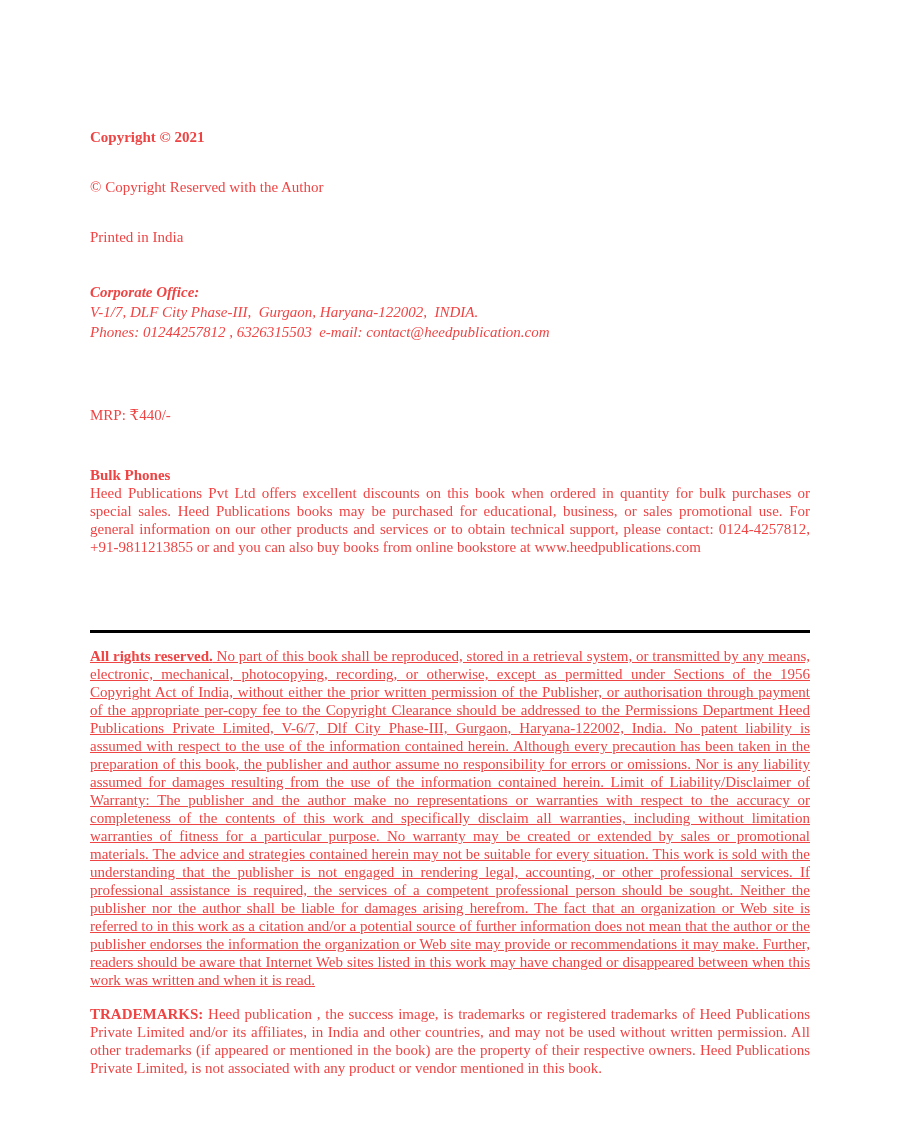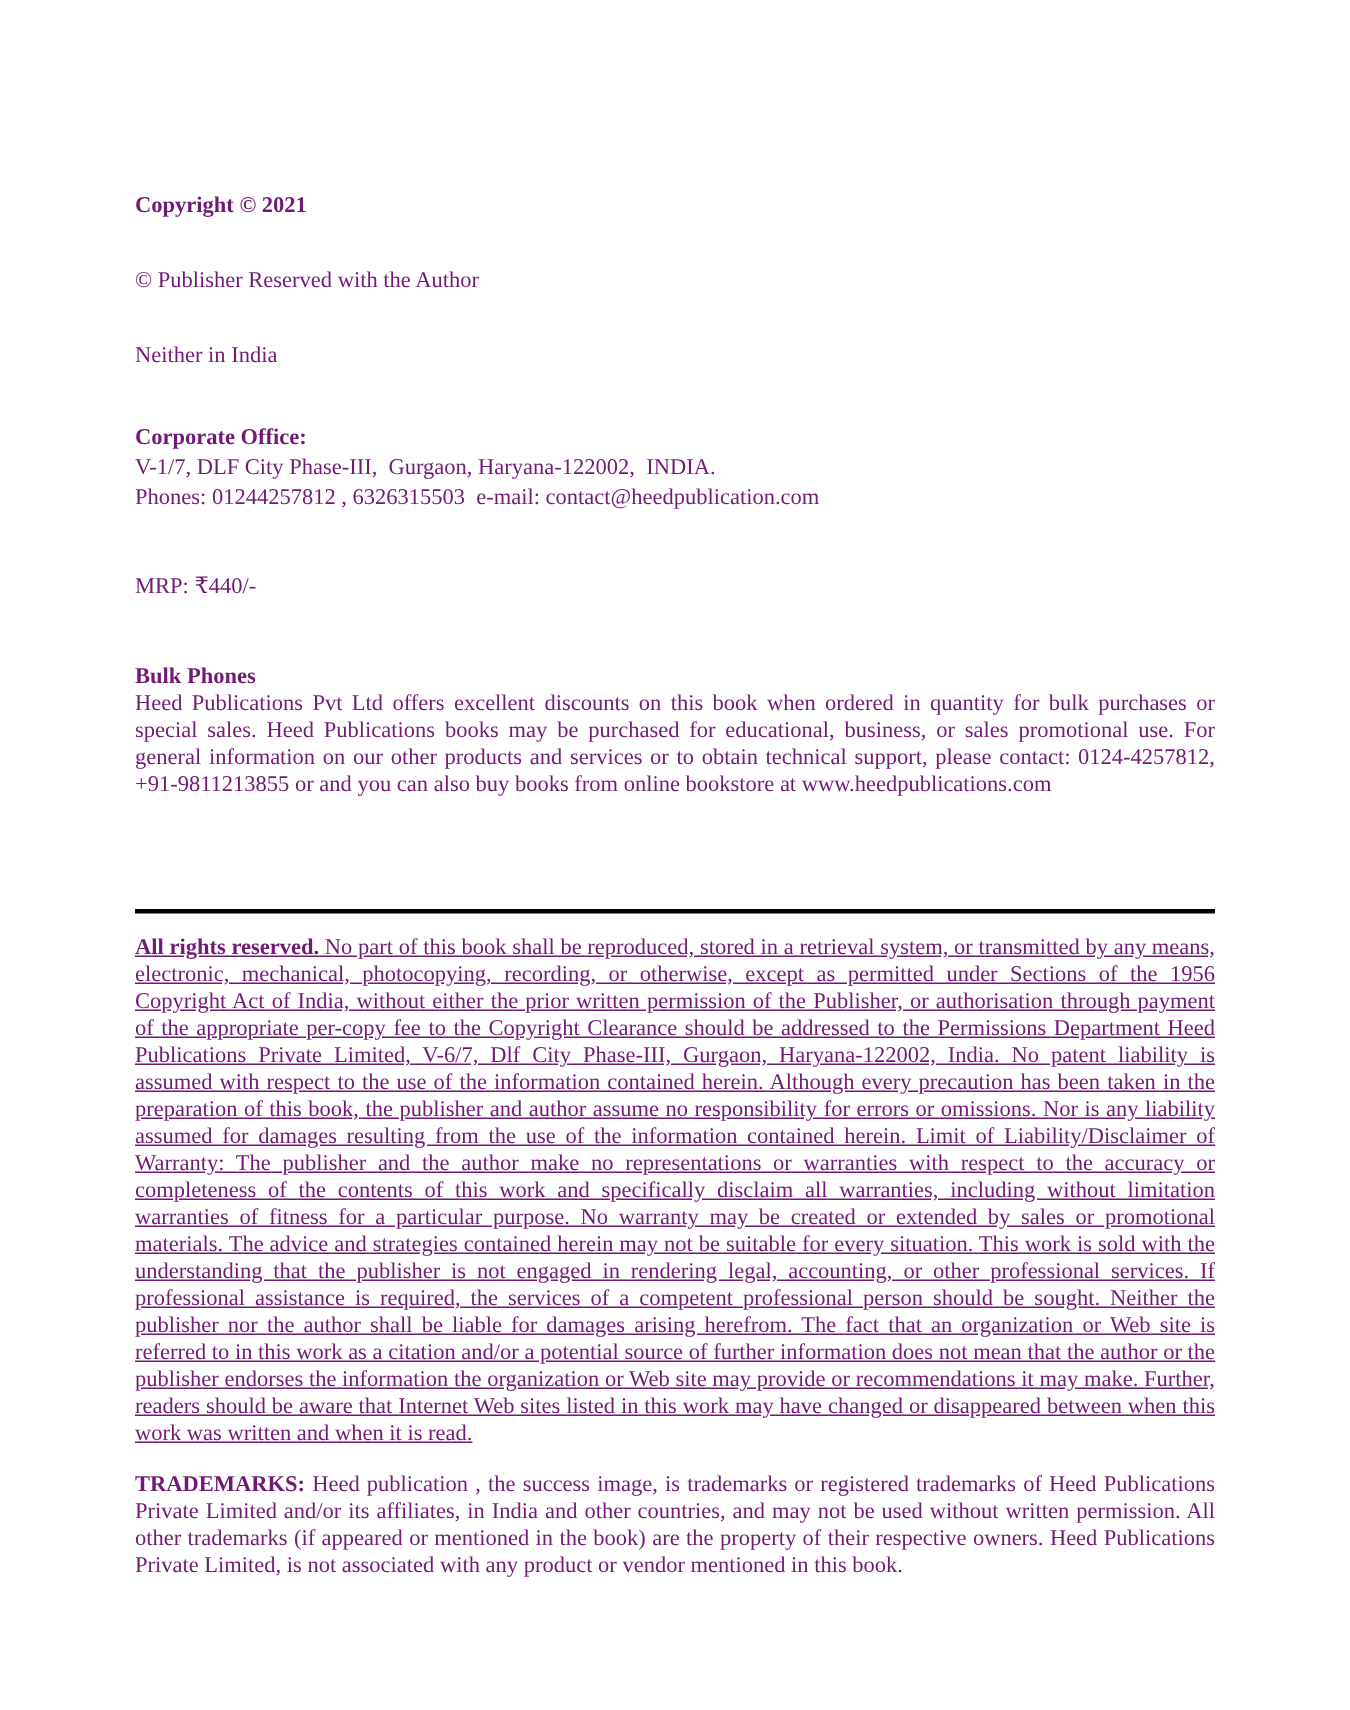--- a/index.html
+++ b/index.html
@@ -5,35 +5,35 @@
   html, body {
     margin: 0;
     padding: 0;
     background: #ffffff;
   }
   .page {
     position: relative;
     width: 900px;
     height: 1140px;
     background: #ffffff;
-    color: #701a75;
+    color: #ef4444;
     font-family: "Liberation Serif", "DejaVu Serif", serif;
     font-size: 15px;
     line-height: 18px;
     box-sizing: border-box;
     padding: 128px 90px 0 90px;
     overflow: hidden;
   }
   .bold { font-weight: bold; }
   .pre  { white-space: pre-wrap; }
   .line { margin: 0; }
   .copyright-line   { margin-bottom: 32px; }
   .reserved-line    { margin-bottom: 32px; }
   .printed-line     { margin-bottom: 36px; }
-  .office-block     { line-height: 20px; margin-bottom: 40px; }
+  .office-block     { line-height: 20px; margin-bottom: 64px; font-style: italic; }
   .mrp-line         { margin-bottom: 42px; }
   .para {
     margin: 0;
     text-align: justify;
   }
   .bulk-block       { margin-bottom: 0; }
   .rule {
     border: none;
     border-top: 3px solid #000000;
     margin: 74px 0 14px 0;
@@ -41,23 +41,23 @@
   }
   .rights-para      { margin-bottom: 16px; text-decoration: underline; }
 </style>
 </head>
 <body>
 
 <div class="page">
 
   <p class="line bold copyright-line">Copyright © 2021</p>
 
-  <p class="line reserved-line">© Publisher Reserved with the Author</p>
+  <p class="line reserved-line">© Copyright Reserved with the Author</p>
 
-  <p class="line printed-line">Neither in India</p>
+  <p class="line printed-line">Printed in India</p>
 
   <div class="office-block">
     <p class="line bold">Corporate Office:</p>
     <p class="line pre">V-1/7, DLF City Phase-III,  Gurgaon, Haryana-122002,  INDIA.</p>
     <p class="line pre">Phones: 01244257812 , 6326315503  e-mail: contact@heedpublication.com</p>
   </div>
 
   <p class="line mrp-line">MRP: ₹440/-</p>
 
   <div class="bulk-block">

